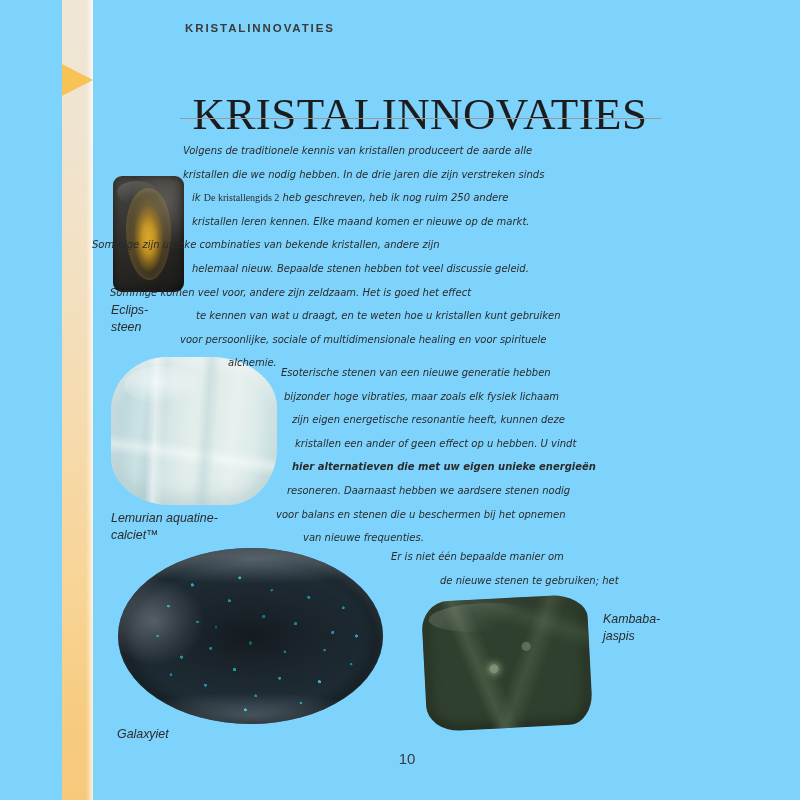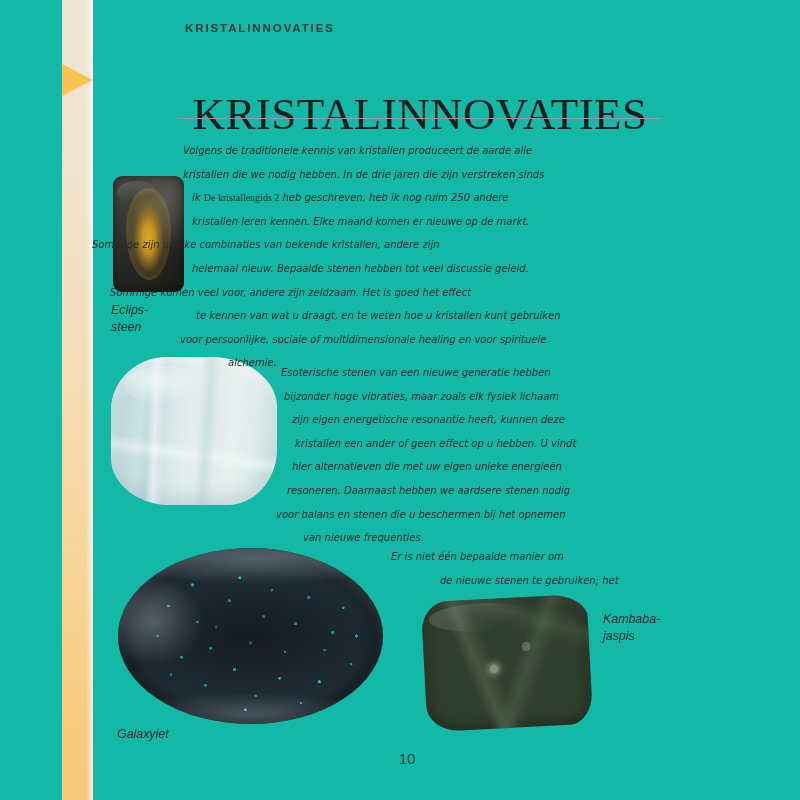--- a/index.html
+++ b/index.html
@@ -12,21 +12,21 @@
   body {
     font-family: "DejaVu Sans", sans-serif;
     position: relative;
   }
 
   
   #page {
     position: relative;
     width: 800px;
     height: 800px;
-    background: #14b8a6;
+    background: #7dd3fc;
   }
 
   
   .edge-stripe {
     position: absolute;
     left: 62px; top: 0;
     width: 31px; height: 800px;
     background: linear-gradient(to bottom,
         #efe6d6 0%,
         #f0e4cf 18%,
@@ -301,20 +301,24 @@
   <h1 class="page-title">KRISTALINNOVATIES</h1>
   <div class="title-rule"></div>
 
   <div class="fig-eclips"></div>
   <div class="caption" style="left:111px; top:302px;">
     <span class="caption-line">Eclips-</span><br>
     <span class="caption-line">steen</span>
   </div>
 
   <div class="fig-aquatine"></div>
+  <div class="caption" style="left:111px; top:510px;">
+    <span class="caption-line">Lemurian aquatine-</span><br>
+    <span class="caption-line">calciet™</span>
+  </div>
 
   <div class="fig-galaxyiet"></div>
   <div class="caption" style="left:117px; top:726px;">
     <span class="caption-line">Galaxyiet</span>
   </div>
 
   <div class="fig-kambaba"></div>
   <div class="caption" style="left:603px; top:611px;">
     <span class="caption-line">Kambaba-</span><br>
     <span class="caption-line">jaspis</span>
@@ -330,21 +334,21 @@
       <span class="body-line" style="padding-left: 110px;"><span>Sommige komen veel voor, andere zijn zeldzaam. Het is goed het effect</span></span>
       <span class="body-line" style="padding-left: 196px;"><span>te kennen van wat u draagt, en te weten hoe u kristallen kunt gebruiken</span></span>
       <span class="body-line" style="padding-left: 180px;"><span>voor persoonlijke, sociale of multidimensionale healing en voor spirituele</span></span>
       <span class="body-line" style="padding-left: 228px;"><span>alchemie.</span></span>
     </div>
   <div class="body-text" id="para2" style="top: 361px; left: 0px; width: 800px;">
       <span class="body-line" style="padding-left: 281px;"><span>Esoterische stenen van een nieuwe generatie hebben</span></span>
       <span class="body-line" style="padding-left: 284px;"><span>bijzonder hoge vibraties, maar zoals elk fysiek lichaam</span></span>
       <span class="body-line" style="padding-left: 292px;"><span>zijn eigen energetische resonantie heeft, kunnen deze</span></span>
       <span class="body-line" style="padding-left: 295px;"><span>kristallen een ander of geen effect op u hebben. U vindt</span></span>
-      <span class="body-line" style="padding-left: 292px;"><span>hier alternatieven die met uw eigen unieke energieën</span></span>
+      <span class="body-line" style="padding-left: 292px; font-weight: bold;"><span>hier alternatieven die met uw eigen unieke energieën</span></span>
       <span class="body-line" style="padding-left: 287px;"><span>resoneren. Daarnaast hebben we aardsere stenen nodig</span></span>
       <span class="body-line" style="padding-left: 276px;"><span>voor balans en stenen die u beschermen bij het opnemen</span></span>
       <span class="body-line" style="padding-left: 303px;"><span>van nieuwe frequenties.</span></span>
     </div>
   <div class="body-text" id="para3" style="top: 545px; left: 0px; width: 800px;">
       <span class="body-line" style="padding-left: 391px;"><span>Er is niet één bepaalde manier om</span></span>
       <span class="body-line" style="padding-left: 393px; margin-left: 47px;"><span>de nieuwe stenen te gebruiken; het</span></span>
     </div>
 
   <div class="folio">

